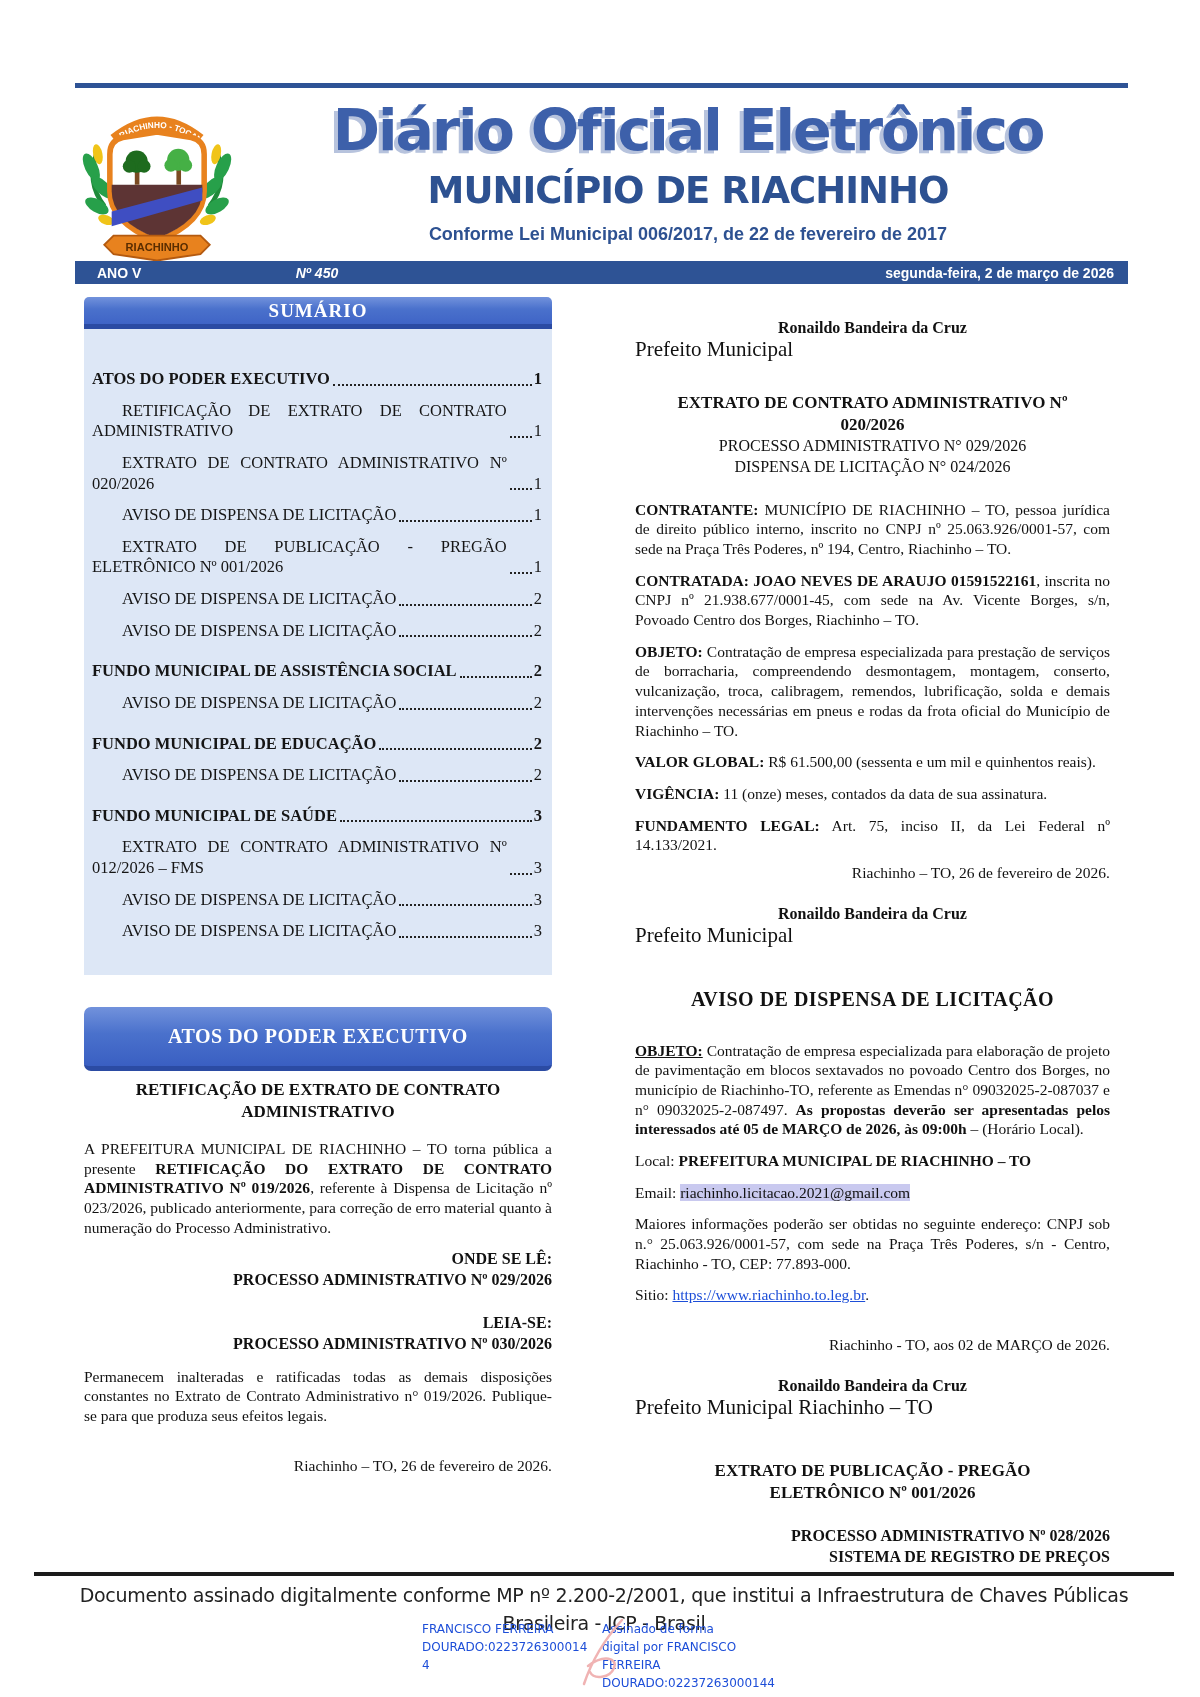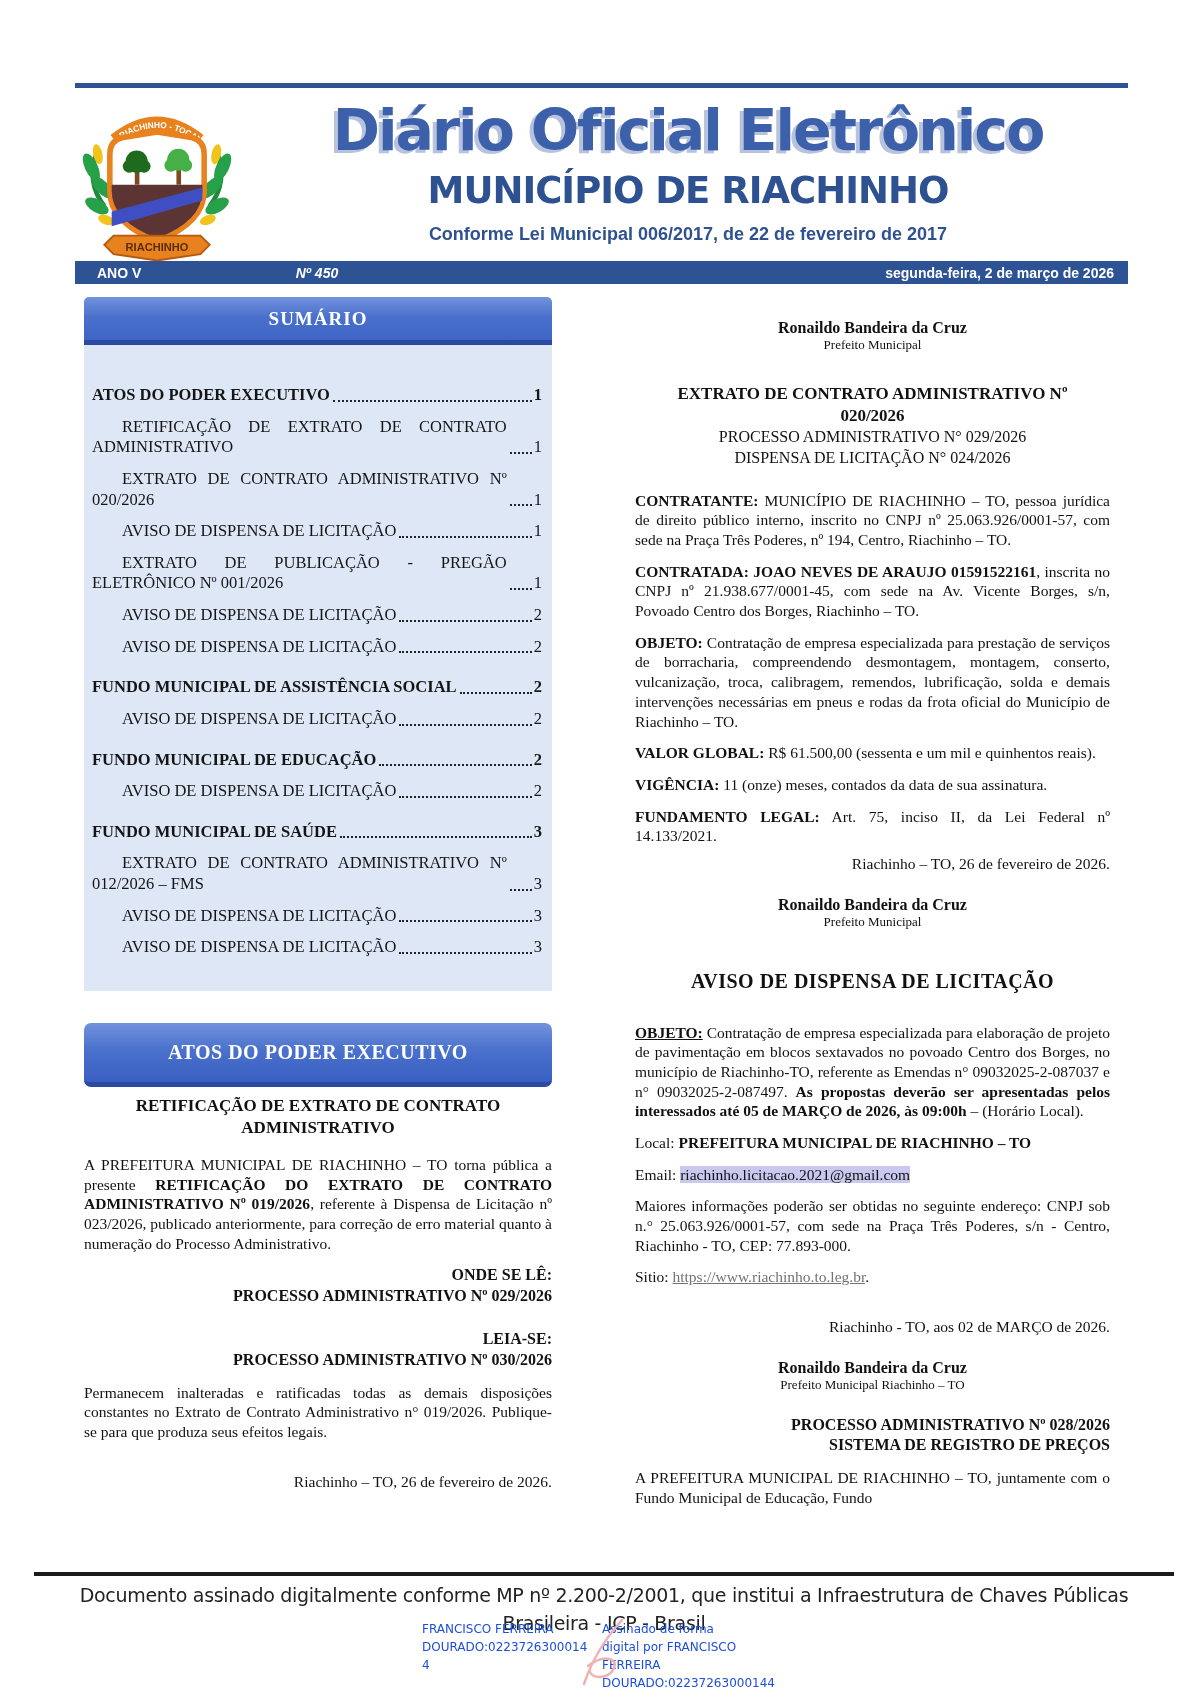--- a/index.html
+++ b/index.html
@@ -37,21 +37,21 @@
   .ib-year{ width:145px; padding-left:22px; }
   .ib-num{ width:194px; justify-content:center;font-style:italic; }
   .ib-city{ width:426px; justify-content:center; border-left:1px solid rgba(255,255,255,.5); border-right:1px solid rgba(255,255,255,.5); }
   .ib-date{ flex:1; justify-content:flex-end; padding-right:14px; }
   
   .columns{ position:absolute; top:297px; left:84px; width:1026px; height:1272px; display:flex; overflow:hidden; }
   .col-left{ width:468px; flex:0 0 auto; }
   .col-right{ width:475px; flex:0 0 auto; margin-left:83px; padding-top:22px; }
   
   .summary-head{
-    height:48px; border-radius:5px 5px 0 0;
+    height:32px; border-radius:5px 5px 0 0;
     background:linear-gradient(180deg,#7292dc 0%,#4a71cc 45%,#3f64c6 100%);
     border-bottom:5px solid #2b4ba3;
     display:flex; align-items:center; justify-content:center;
     color:#fff; font-weight:bold; font-size:19px; letter-spacing:1px;
   }
   .summary-body{ background:#dde7f6; padding:20px 10px 22px 8px; }
   .toc-entry{ display:flex; align-items:flex-end; margin:11px 0; font-size:16.5px; line-height:1.25; color:#151515;}
   .toc-entry.italic{ }
   .toc-entry.italic .toc-label{ text-indent:30px; }
   .toc-entry.bold{ font-weight:bold; margin-top:20px; }
@@ -66,28 +66,28 @@
     display:flex; align-items:center; justify-content:center;
     color:#fff; font-weight:bold; font-size:20px; letter-spacing:.5px;
   }
   
   .h-art{ font-weight:bold; font-size:17px; text-align:center; line-height:1.3; }
   .col-left .h-art{ margin-top:8px; }
   .p{ font-size:15.5px; line-height:1.27; text-align:justify; margin-top:10px; }
   .tight{ margin-top:12px; }
   .b{ font-weight:bold; } .u{ text-decoration:underline; }
   .hl{ background:#c9c9ef; }
-  .lnk{ color:#737373; text-decoration:underline; }
+  .lnk{ color:#1d4ed8; text-decoration:underline; }
   .center{ text-align:center; }
   .right{ text-align:right; }
   .bold-line{ font-weight:bold; font-size:16px; line-height:1.3;text-align:right; }
   .gap8{ margin-top:8px; } .gap16{ margin-top:16px; } .gap22{ margin-top:22px; }
   .gap30{ margin-top:30px; } .gap40{ margin-top:40px; }
   .sig-name{ font-weight:bold; font-size:16px; text-align:center; }
-  .sig-role{ font-size:13px; text-align:center; }
+  .sig-role{ font-size:21px; }
   .subline{ font-size:16px; text-align:center; line-height:1.3; }
   .aviso-head{ font-weight:bold; font-size:20px; text-align:center; letter-spacing:.5px; }
   .date-line{ font-size:15.5px; }
   
   .footer{ position:absolute; top:1572px; left:4px; width:1200px; height:125px;
     font-family:"DejaVu Sans","Liberation Sans",sans-serif; color:#222; }
   .footer-rule{ position:absolute; top:0; left:30px; width:1140px; height:4px; background:#1b1b1b; }
   .footer-line1{ position:absolute; top:12px; left:0; width:100%; text-align:center; font-size:19px; letter-spacing:-.3px; }
   .footer-line2{ position:absolute; top:40px; left:0; width:100%; text-align:center; font-size:19px; letter-spacing:-.3px; }
   .dsig{ position:absolute; top:48px; left:418px; width:330px; display:flex; font-size:12px; line-height:1.5; color:#1d4ed8; }
@@ -310,20 +310,24 @@
       <div class="p tight"><span>Local: </span><span class="b">PREFEITURA MUNICIPAL DE RIACHINHO – TO</span></div>
       <div class="p tight"><span>Email: </span><span class="hl">riachinho.licitacao.2021@gmail.com</span></div>
       <div class="p tight">Maiores informações poderão ser obtidas no seguinte endereço: CNPJ sob n.° 25.063.926/0001-57, com sede na Praça Três Poderes, s/n - Centro, Riachinho - TO, CEP: 77.893-000.</div>
       <div class="p tight"><span>Sitio: </span><a href="#" class="lnk">https://www.riachinho.to.leg.br</a><span>.</span></div>
 
       <div class="p right gap30 date-line">Riachinho - TO, aos 02 de MARÇO de 2026.</div>
 
       <div class="sig-name gap22">Ronaildo Bandeira da Cruz</div>
       <div class="sig-role">Prefeito Municipal Riachinho – TO</div>
 
+      <div class="h-art gap40">
+        <span>EXTRATO DE PUBLICAÇÃO - PREGÃO</span><br>
+        <span>ELETRÔNICO Nº 001/2026</span>
+      </div>
 
       <div class="bold-line gap22">PROCESSO ADMINISTRATIVO Nº 028/2026</div>
       <div class="bold-line">SISTEMA DE REGISTRO DE PREÇOS</div>
       <div class="p tight">A PREFEITURA MUNICIPAL DE RIACHINHO – TO, juntamente com o Fundo Municipal de Educação, Fundo</div>
     </div>
   </div>
 
   <div class="footer">
     <div class="footer-rule"></div>
     <div class="footer-line1">Documento assinado digitalmente conforme MP nº 2.200-2/2001, que institui a Infraestrutura de Chaves Públicas</div>

